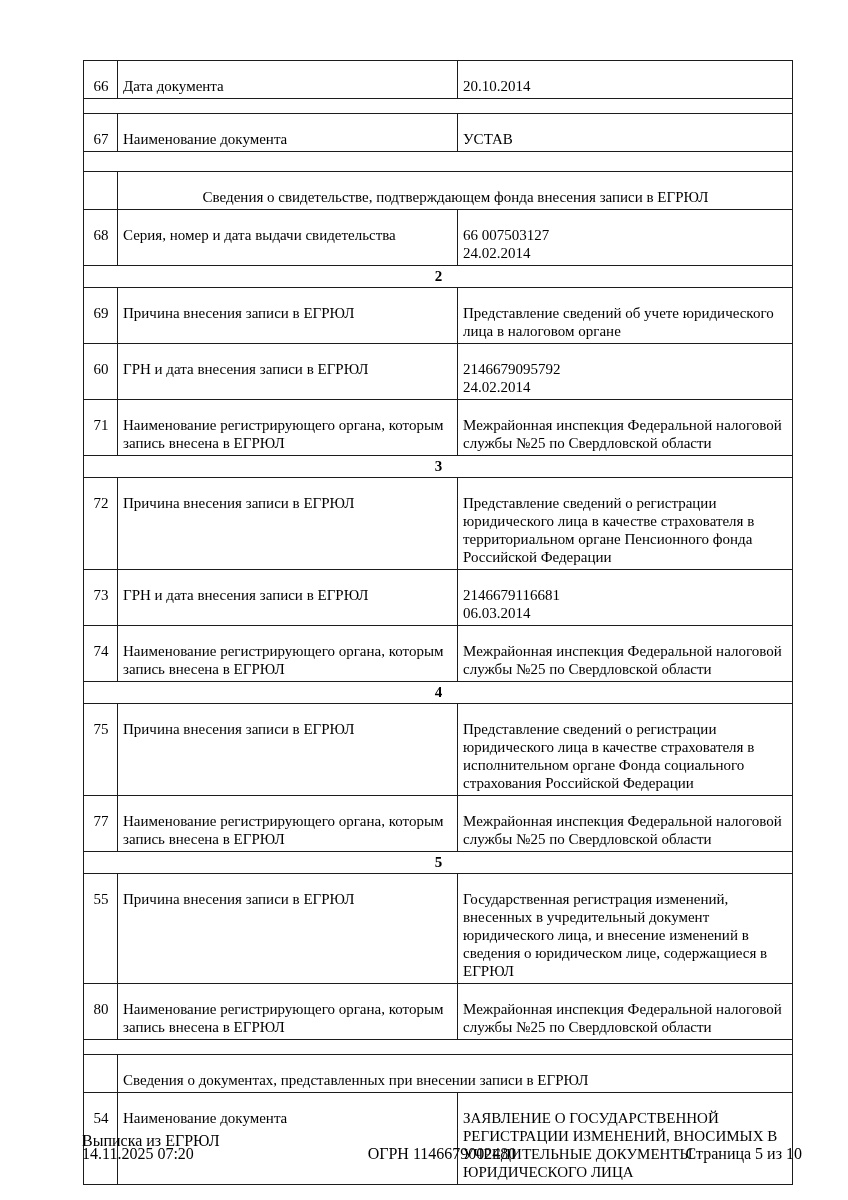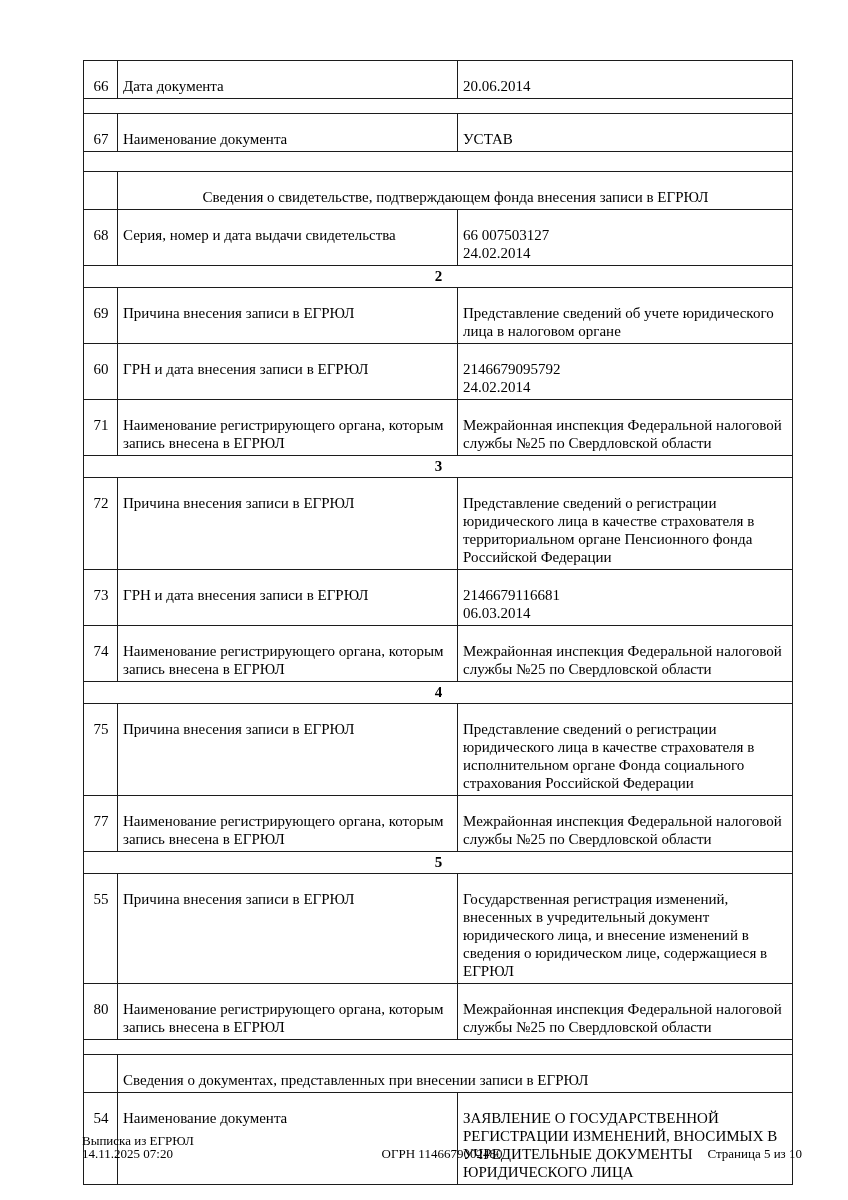--- a/index.html
+++ b/index.html
@@ -42,41 +42,41 @@
   }
 
   .row-section td.section-cell.center { text-align: center; }
   .row-section td.section-cell.left { text-align: left; }
 
   .page-footer {
     position: absolute;
     left: 82px; top: 1130px;
     width: 720px;
     height: 30px;
-    font-size: 13px;
+    font-size: 16px;
     line-height: 13px;
   }
   .footer-left { position: absolute; left: 0; bottom: 0; text-align: left; }
   .footer-center { position: absolute; left: 50%; transform: translateX(-50%); bottom: 0; white-space: nowrap; text-align: center; }
   .footer-right { position: absolute; right: 0; bottom: 0; white-space: nowrap; }
 </style>
 </head>
 <body>
 
 <table class="doc-table">
   <colgroup>
     <col style="width:34px">
     <col style="width:340px">
     <col style="width:335px">
   </colgroup>
   <tbody>
       <tr class="row-data">
         <td class="cell-num">66</td>
         <td class="cell-label">Дата документа</td>
-        <td class="cell-value">20.06.2014</td>
+        <td class="cell-value">20.10.2014</td>
       </tr>
       <tr class="row-spacer sm">
         <td colspan="3"></td>
       </tr>
       <tr class="row-data">
         <td class="cell-num">67</td>
         <td class="cell-label">Наименование документа</td>
         <td class="cell-value">УСТАВ</td>
       </tr>
       <tr class="row-spacer md">

